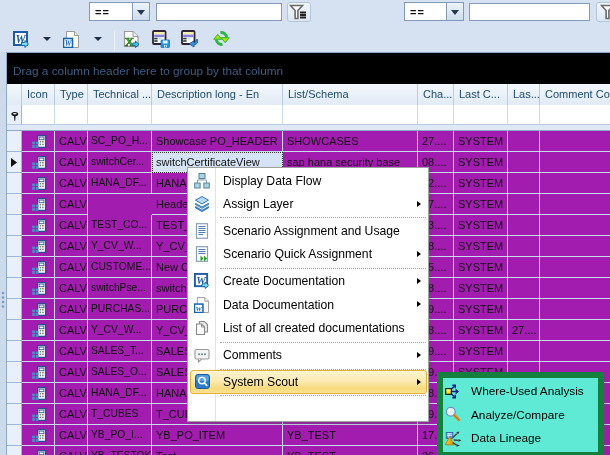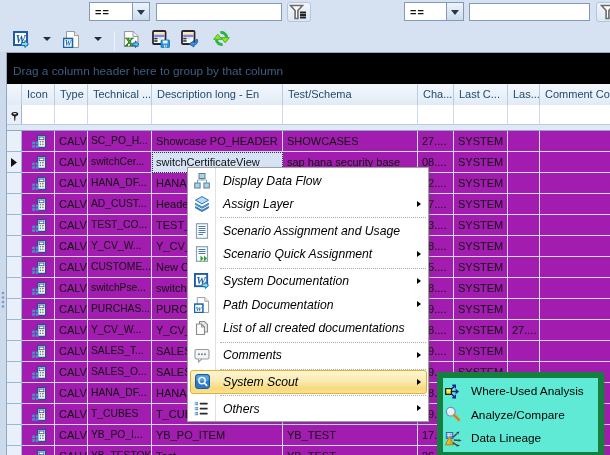--- a/index.html
+++ b/index.html
@@ -40,21 +40,21 @@
 .c5 { left:411px; width:36px; }
 .c6 { left:447px; width:54px; }
 .c7 { left:501px; width:32px; }
 .c8 { left:533px; width:72px; border-right:none; }
 .row svg.abs { }
 .focuscell { outline:1px dotted #333; outline-offset:-1px; background:#d5e3f5; }
 
 .menu { position:absolute; left:187px; top:167px; width:242px; height:255px; background:#fff; border:1px solid #9ea0a2; box-shadow:2px 2px 3px rgba(90,90,90,.35); }
 .menu .gutterline { position:absolute; left:27px; top:0; bottom:0; width:1px; background:#e2e2e2; }
 .mi { position:relative; height:23.5px; }
-.mi .txt { position:absolute; left:35px; top:4.5px; font-size:12.2px; color:#000; white-space:nowrap;font-style:italic; }
+.mi .txt { position:absolute; left:35px; top:4.5px; font-size:12.2px; color:#000; white-space:nowrap; }
 .mi .ico { position:absolute; left:6px; top:3.5px; width:16px; height:16px; }
 .mi .sub { position:absolute; right:7px; top:8px; width:0; height:0; border-top:3.5px solid transparent; border-bottom:3.5px solid transparent; border-left:4.5px solid #000; }
 .msep { height:3.4px; position:relative; }
 .msep:after { content:""; position:absolute; left:32px; right:2px; top:1.4px; border-top:1px dotted #aaa; }
 .hilite { position:absolute; left:2px; right:1.5px; top:-0.5px; height:23.5px; border-radius:3px; border:1px solid #e2b13a;
   background:linear-gradient(#fdf5d0 0%,#fbeab2 45%,#f7da7d 80%,#fbe292 100%); }
 
 .smenu { position:absolute; left:437px; top:372px; width:167px; height:86px; background:#5eead4; border:6px solid #15803d; box-shadow:2px 2px 3px rgba(90,90,90,.35); }
 .si { position:relative; height:23.6px; }
 .si .txt { position:absolute; left:28px; top:5.2px; font-size:11.8px; color:#000; white-space:nowrap; }
@@ -140,21 +140,21 @@
 <div class="gridbox"></div>
 <div class="grouppanel">
     <span>Drag a column header here to group by that column</span>
   </div>
 
 <div class="hdr" style="left:7px;width:15px"></div>
 <div class="hdr" style="left:22px;width:33px">Icon</div>
 <div class="hdr" style="left:55px;width:33px">Type</div>
 <div class="hdr" style="left:88px;width:64px">Technical ...</div>
 <div class="hdr" style="left:152px;width:131px">Description long - En</div>
-<div class="hdr" style="left:283px;width:135px">Test/Schema</div>
+<div class="hdr" style="left:283px;width:135px">List/Schema</div>
 <div class="hdr" style="left:418px;width:36px">Cha...</div>
 <div class="hdr" style="left:454px;width:54px">Last C...</div>
 <div class="hdr" style="left:508px;width:32px">Las...</div>
 <div class="hdr" style="left:540px;width:72px">Comment Cont</div>
 
 <div class="frow" style="left:7px;width:15px;background:#e9f0f9;border-right:1px solid #9db8d6"><svg width="8" height="11" style="margin:7px 0 0 4px" viewBox="0 0 8 11">
       <ellipse cx="3.8" cy="2.1" rx="3.4" ry="2.1" fill="#151515"></ellipse>
       <ellipse cx="3.8" cy="1.7" rx="1.9" ry="0.75" fill="#e8e8e8"></ellipse>
       <path d="M3 4.1 L4.6 4.1 L4.2 8.8 L3.4 8.8 Z" fill="#151515"></path>
     </svg></div>
@@ -260,21 +260,20 @@
 <circle cx="8.4" cy="10.4" r="0.8" fill="#777"></circle>
 <circle cx="10.9" cy="10.4" r="0.8" fill="#777"></circle>
 <g fill="#4a90c8">
 <rect x="0.2" y="7.6" width="2.7" height="2.7"></rect>
         <rect x="3.7" y="7.6" width="2.7" height="2.7"></rect>
 <rect x="0.2" y="11.1" width="2.7" height="2.7"></rect>
         <rect x="3.7" y="11.1" width="2.7" height="2.7"></rect>
 </g>
 </svg>
 <div class="c c1">CALV</div>
-<div class="c c2">AD_CUST...</div>
 <div class="c c3">Header Calculation</div>
 <div class="c c4"></div>
 <div class="c c5">17....</div>
 <div class="c c6">SYSTEM</div>
 <div class="c c7"></div>
 <div class="c c8"></div>
 </div>
 <div class="row" style="top:215px">
 <div class="ind"></div>
 <div class="c c0"></div>
@@ -627,31 +626,31 @@
       <span class="txt">Scenario Quick Assignment</span>
       <span class="sub"></span>
     </div>
  <div class="msep"></div>
  <div class="mi">
       <svg class="ico" viewBox="0 0 17 17">
 <rect x="1" y="1" width="13" height="13" fill="#fff" stroke="#1d5ca6" stroke-width="2"></rect>
 <text x="7.5" y="11.5" font-size="11.5" font-style="italic" font-weight="bold" fill="#1d5ca6" text-anchor="middle" font-family="Liberation Serif">W</text>
 <path d="M8.5 11.5 h3.4 v-2 l3.6 3.5 l-3.6 3.5 v-2 h-3.4 Z" fill="#7ce0e8" stroke="#1565ad" stroke-width="1"></path>
       </svg>
-      <span class="txt">System Documentation</span>
+      <span class="txt">Create Documentation</span>
       <span class="sub"></span>
     </div>
  <div class="mi">
       <svg class="ico" viewBox="0 0 17 17">
 <path d="M3.5 0.5 h8 l4 4 v12 h-12 Z" fill="#fdfdfd" stroke="#9a9a9a" stroke-width="1"></path>
 <path d="M11.5 0.5 v4 h4" fill="#eee" stroke="#9a9a9a" stroke-width="1"></path>
 <rect x="0.5" y="7.5" width="9" height="9" fill="#fff" stroke="#1565ad" stroke-width="1.6"></rect>
 <text x="5" y="15" font-size="7.5" font-style="italic" font-weight="bold" fill="#1565ad" text-anchor="middle" font-family="Liberation Serif">W</text>
       </svg>
-      <span class="txt">Path Documentation</span>
+      <span class="txt">Data Documentation</span>
       <span class="sub"></span>
     </div>
  <div class="mi">
       <svg class="ico" viewBox="0 0 16 16">
 <path d="M5.5 1.5 h5 l3 3 v7.5 h-8 Z" fill="#e8e8e8" stroke="#8a8a8a" stroke-width="1.1"></path>
 <path d="M2.5 4 h5 l3 3 v7.5 h-8 Z" fill="#fbfbfb" stroke="#8a8a8a" stroke-width="1.1"></path>
 <path d="M7.5 4 v3 h3" fill="none" stroke="#8a8a8a" stroke-width="0.9"></path>
       </svg>
       <span class="txt">List of all created documentations</span>
     </div>
@@ -673,33 +672,20 @@
       <svg class="ico" viewBox="0 0 16 16" style="left:7px">
 <rect x="0.5" y="0.5" width="14" height="14" rx="2.4" fill="#2a7ac8" stroke="#1a5a9e" stroke-width="1"></rect>
 <rect x="1.3" y="1.3" width="12.4" height="6" rx="2" fill="#5fa8e4" opacity="0.85"></rect>
 <circle cx="7" cy="6.6" r="3.2" fill="none" stroke="#fff" stroke-width="1.4"></circle>
 <path d="M9.3 9 l2.4 2.4" stroke="#fff" stroke-width="1.6" stroke-linecap="round"></path>
       </svg>
       <span class="txt" style="font-weight:400">System Scout</span>
       <span class="sub"></span>
     </div>
  <div class="msep"></div>
- <div class="mi">
-      <svg class="ico" viewBox="0 0 16 16">
-<g fill="#3f7ec4">
-<rect x="0.8" y="1.1" width="3.1" height="3.1"></rect>
-          <rect x="0.8" y="6.1" width="3.1" height="3.1"></rect>
-          <rect x="0.8" y="11.1" width="3.1" height="3.1"></rect>
-</g>
-<path d="M1.8 1.1 v13.1 M0.8 2.6 h3.1 M0.8 7.6 h3.1 M0.8 12.6 h3.1" stroke="#fff" stroke-width="0.5"></path>
-<path d="M5.8 2.7 h7.8 M5.8 7.7 h7.8 M5.8 12.7 h7.8" stroke="#2a2a2a" stroke-width="1.7"></path>
-      </svg>
-      <span class="txt">Others</span>
-      <span class="sub"></span>
-    </div>
 </div>
 
 <div class="smenu">
  <div style="height:1px"></div>
  <div class="si">
       <svg class="ico" viewBox="0 0 17 17" style="left:1.5px">
 <g stroke="#1a1a8c" stroke-width="1.4" fill="none">
 <path d="M5.5 8.5 h7.2"></path>
 <path d="M10.6 6.4 L12.9 8.5 L10.6 10.6"></path>
 <path d="M5.8 6.8 l4.2 -4.2"></path>

